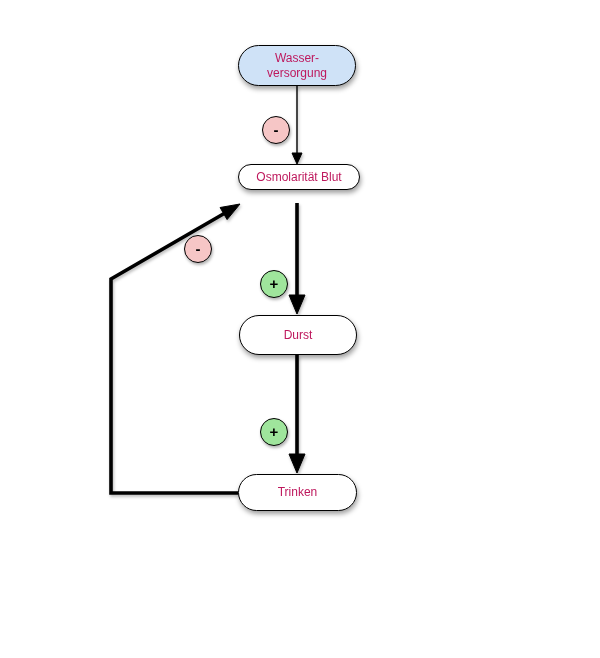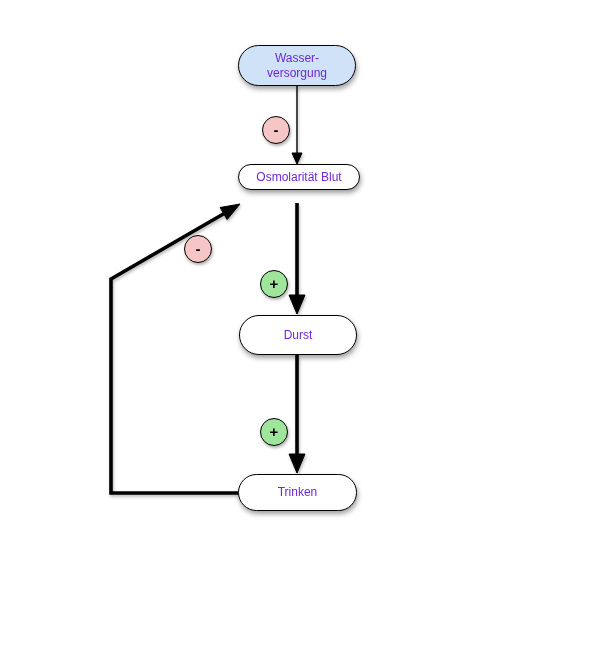--- a/index.html
+++ b/index.html
@@ -27,21 +27,21 @@
     z-index: 2;
     box-sizing: border-box;
     border: 1.6px solid #000;
     border-radius: 22px;
     background: var(--node-fill-white, #ffffff);
     display: flex;
     align-items: center;
     justify-content: center;
     box-shadow: 1px 3px 5px rgba(0,0,0,0.38);
     font-size: 12px;
-    color: #6d28d9;
+    color: #be185d;
   }
   .node-blue {
     background: var(--node-fill-blue, #cfe2f7);
   }
   .node-label {
     white-space: pre-line;
     text-align: center;
     line-height: 1.25;
   }
   .sign {

